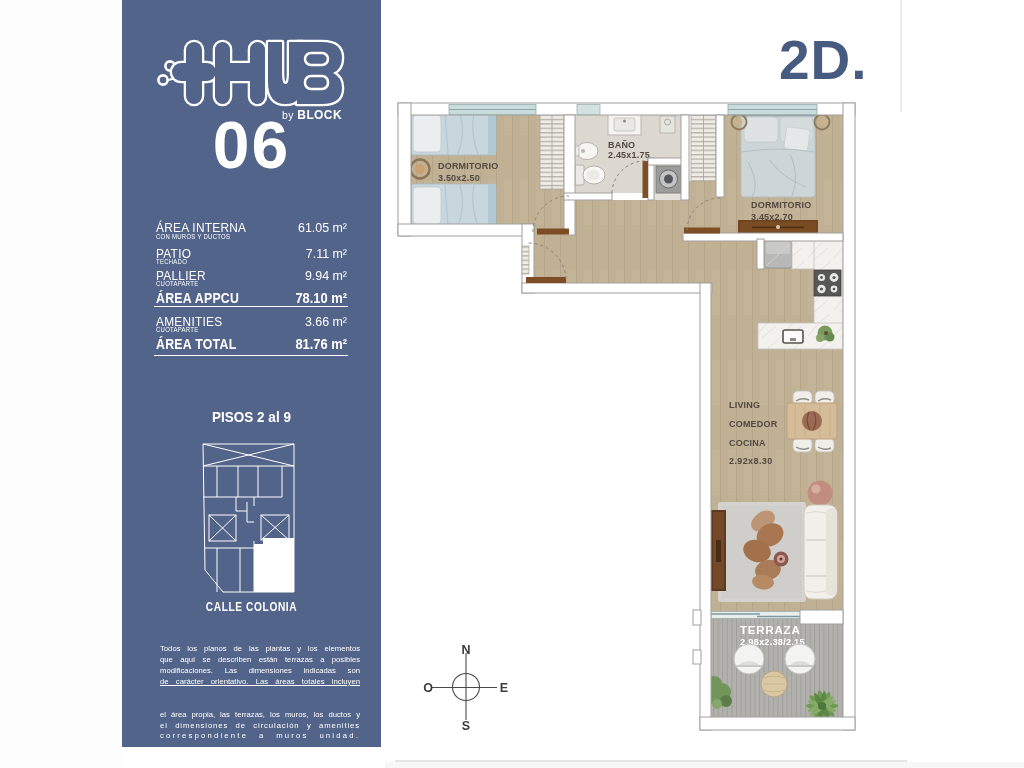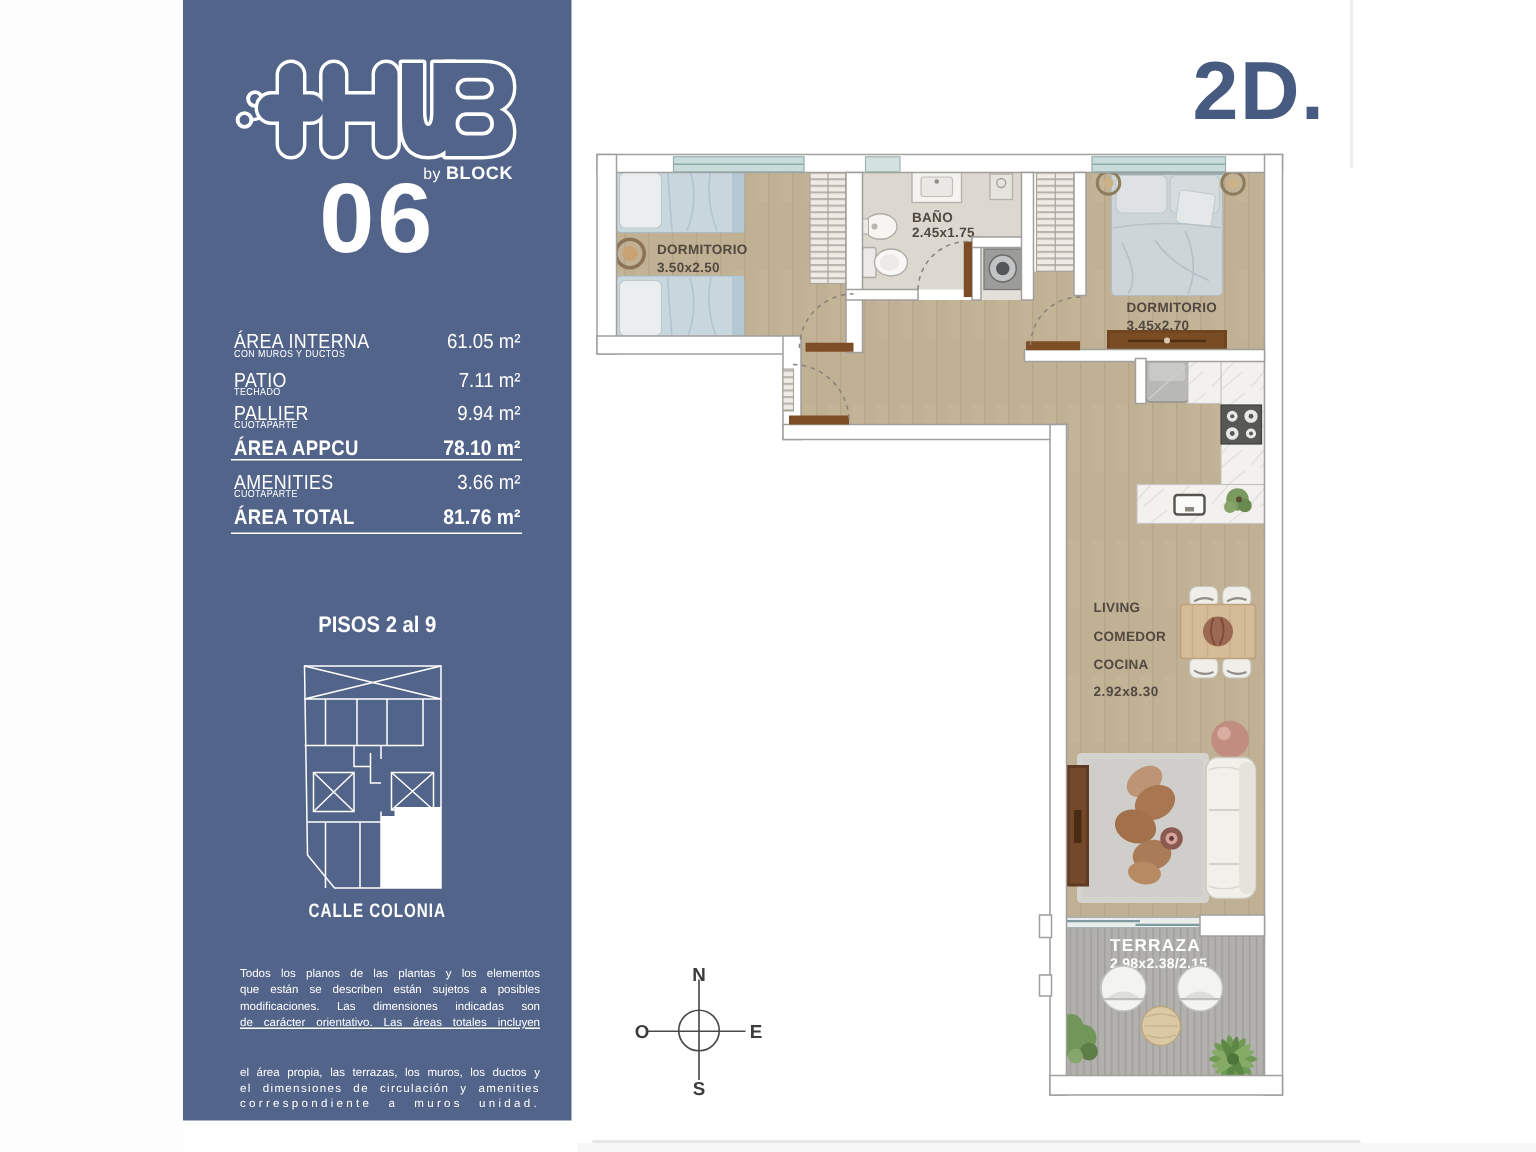--- a/index.html
+++ b/index.html
@@ -87,29 +87,29 @@
     <path d="M65,79 L93,104 M65,104 L93,79"></path>
     <path d="M21,112 L21,156 M44,112 L44,156 M9,112 L58,112 M58,105 L58,156"></path>
   </g>
   <path d="M58,108 L67,108 L67,102 L98,102 L98,156 L58,156 Z" fill="#ffffff"></path>
 </svg>
 
 <div class="sb" style="left:122px;top:599px;width:259px;text-align:center;font-size:13px;font-weight:bold;letter-spacing:0.8px;transform:scaleX(0.78);transform-origin:center top;">CALLE COLONIA</div>
 
 <div class="sb" style="left:160px;top:644px;width:200px;font-size:7.7px;line-height:10.9px;text-align:justify;">
 <div style="text-align-last:justify;">Todos los planos de las plantas y los elementos</div>
-<div style="text-align-last:justify;">que están se describen están sujetos a posibles</div>
+<div style="text-align-last:justify;">que aquí se describen están terrazas a posibles</div>
 <div style="text-align-last:justify;">modificaciones. Las dimensiones indicadas son</div>
 <div style="text-align-last:justify;text-decoration:underline;">de carácter orientativo. Las áreas totales incluyen</div>
 <div style="text-align-last:justify;margin-top:22px;">el área propia, las terrazas, los muros, los ductos y</div>
 <div style="text-align-last:justify;letter-spacing:0.9px;">el dimensiones de circulación y amenities</div>
 <div style="text-align-last:justify;letter-spacing:2.2px;">correspondiente a muros unidad.</div>
 </div>
 
-<div class="abs" style="left:779px;top:28px;width:120px;font-size:55px;font-weight:bold;color:#475a80;letter-spacing:1px;margin-left:16px;">2D.</div>
+<div class="abs" style="left:779px;top:28px;width:120px;font-size:55px;font-weight:bold;color:#475a80;letter-spacing:1px;">2D.</div>
 
 <div class="abs" style="left:900px;top:0;width:2px;height:112px;background:#ededed;"></div>
 
 <div class="abs" style="left:395px;top:760px;width:512px;height:2px;background:#e6e6e6;"></div>
 <div class="abs" style="left:385px;top:762px;width:639px;height:6px;background:#f7f7f7;"></div>
 
 <svg id="plan" class="abs" style="left:0;top:0;" width="1024" height="768" viewBox="0 0 1024 768">
 <defs>
   <pattern id="wood" width="16" height="90" patternUnits="userSpaceOnUse">
     <rect width="16" height="90" fill="#c0b094"></rect>

